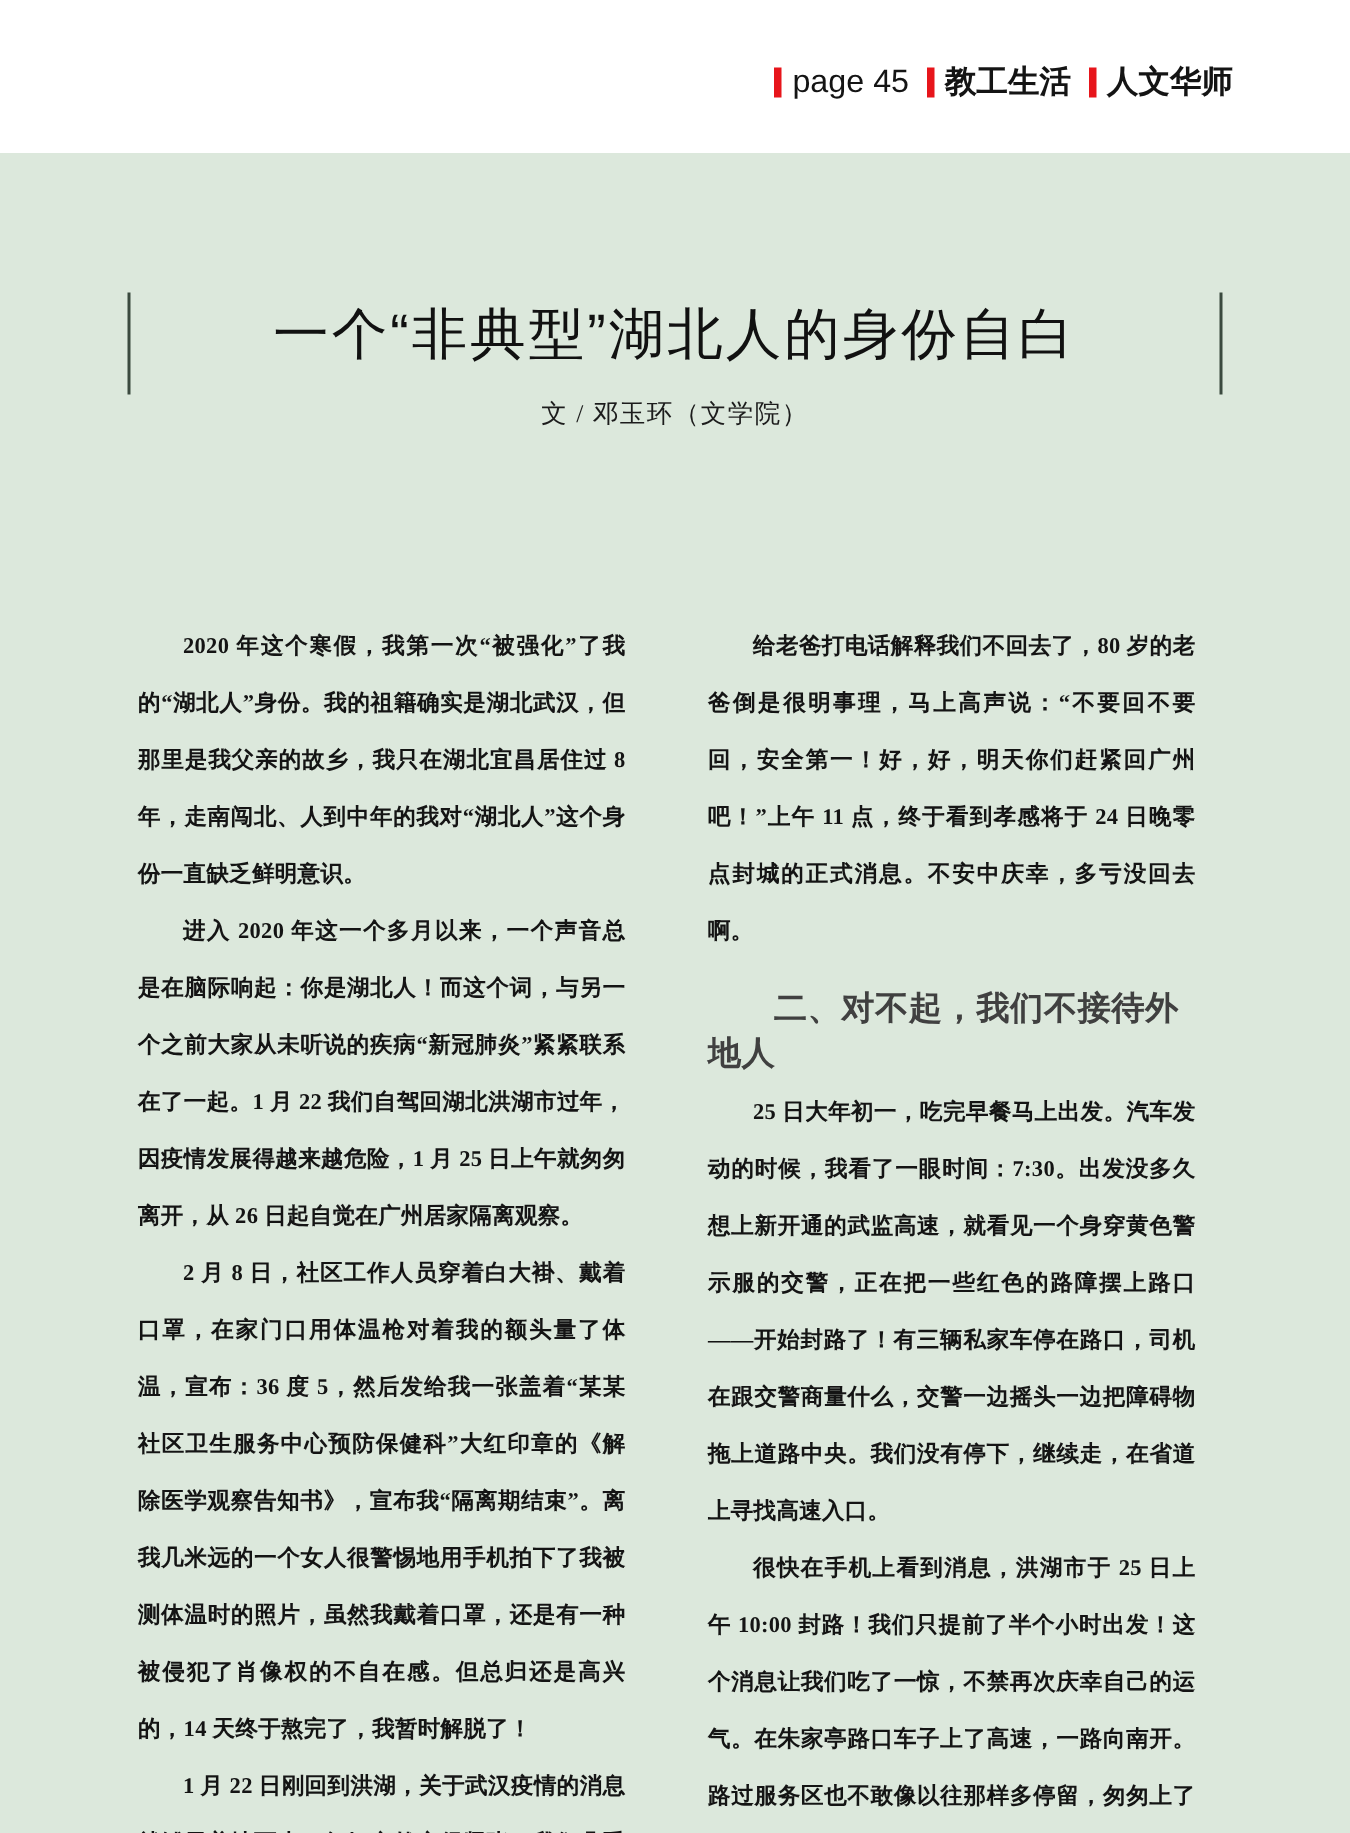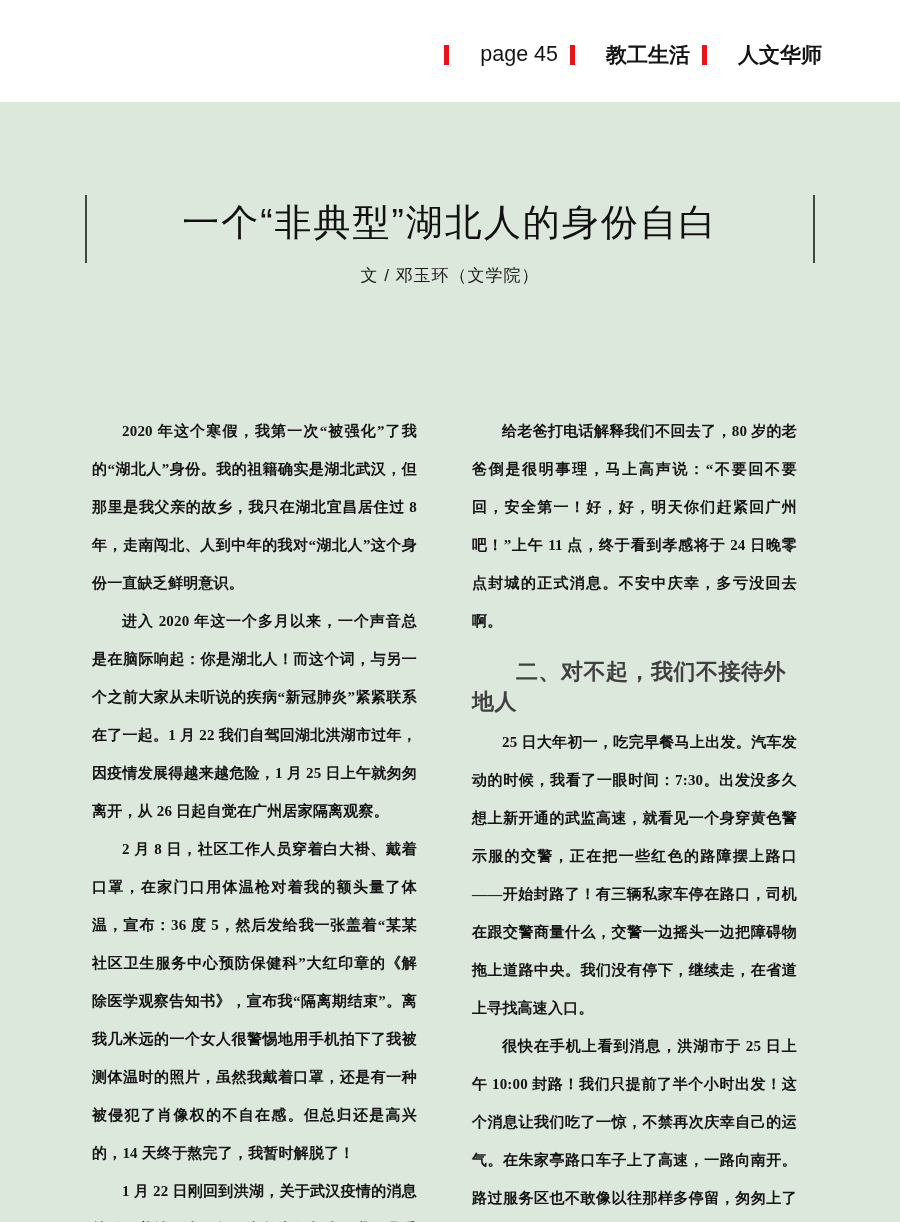--- a/index.html
+++ b/index.html
@@ -35,21 +35,20 @@
     position: absolute;
     right: 78px;
     top: 44px;
     display: flex;
     align-items: center;
     gap: 0px;
   }
   .hdr-seg {
     display: flex;
     align-items: center;
-    gap: 24px;
   }
   .hdr-bar {
     display: inline-block;
     width: 5px;
     height: 20px;
     background: #e7151b;
     margin-right: 7px;
   }
   .hdr-text {
     font-family: "Liberation Sans", "DejaVu Sans", sans-serif;
@@ -103,21 +102,21 @@
     font-family: "Liberation Sans", "DejaVu Sans", sans-serif;
     font-size: 37px;
     font-weight: 400;
     color: #111111;
     letter-spacing: 2px;
     line-height: 50px;
     margin: 0;
     padding-top: 18px;
   }
   .article-byline {
-    font-family: Liberation Sans, sans-serif;
+    font-family: Liberation Serif, serif;
     font-size: 17px;
     color: #1c1c1c;
     letter-spacing: 1px;
     margin-top: 16px;
   }
 
   
   .columns {
     position: absolute;
     left: 0;

